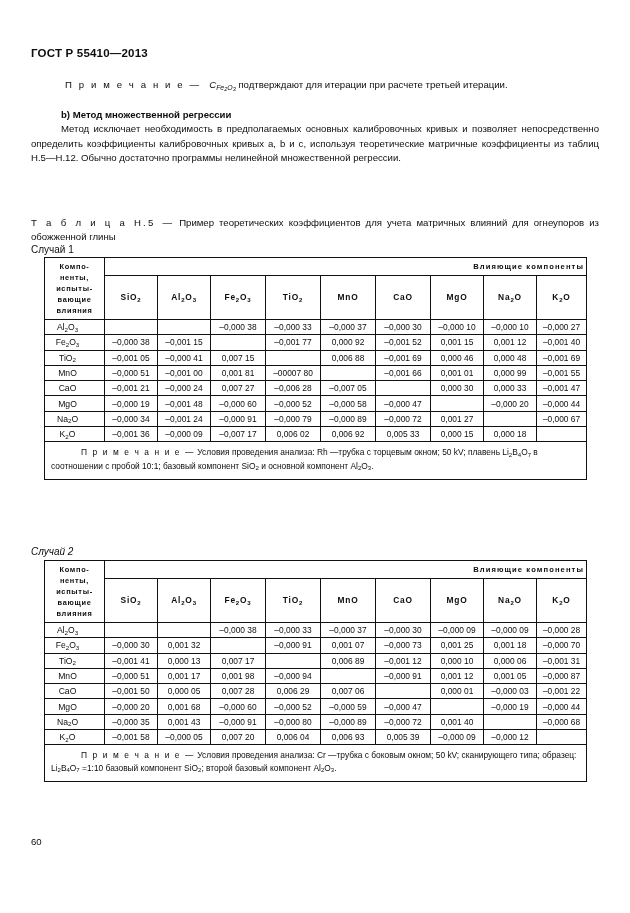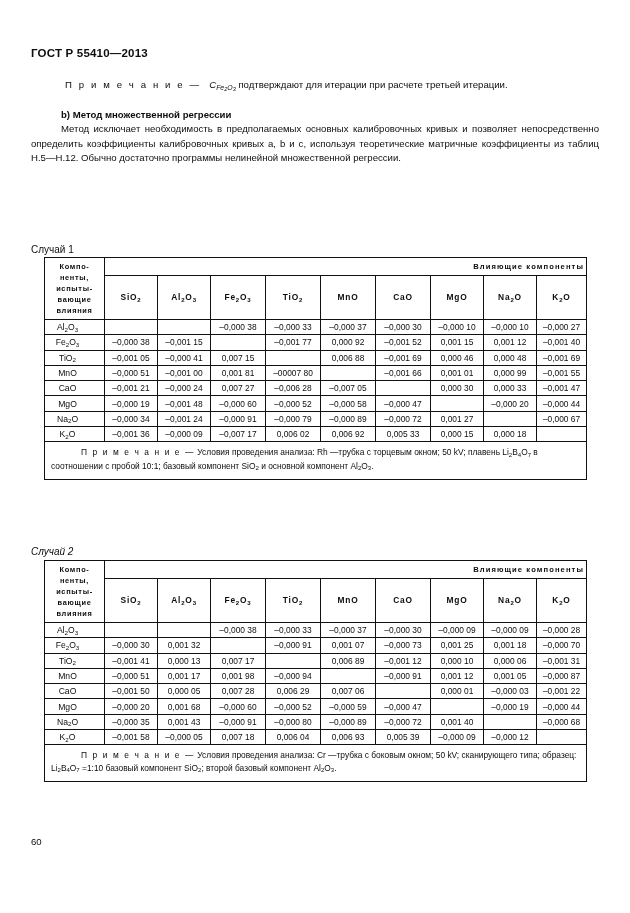--- a/index.html
+++ b/index.html
@@ -169,20 +169,23 @@
       <span class="spaced">П р и м е ч а н и е —</span>
       &nbsp; <span class="ital"><span>C</span><sub>Fe<sub style="font-size:0.8em">2</sub>O<sub style="font-size:0.8em">3</sub></sub></span><span> подтверждают для итерации при расчете третьей итерации.</span>
     </p>
 
 
     <p class="bold-head">b) Метод множественной регрессии</p>
 
     <p class="indent-para">Метод исключает необходимость в предполагаемых основных калибровочных кривых и позволяет непосредственно определить коэффициенты калибровочных кривых a, b и c, используя теоретические матричные коэффициенты из таблиц H.5—H.12. Обычно достаточно программы нелинейной множественной регрессии.</p>
   </div>
 
+  <div class="tbl-caption" style="top:216px;">
+    <span class="spaced">Т а б л и ц а  Н.5 —</span><span> Пример теоретических коэффициентов для учета матричных влияний для огнеупоров из обожженной глины</span>
+  </div>
 
   <div class="case-label" style="top:244px;">Случай 1</div>
 
   <table class="matrix-table" style="top:257px;">
     <colgroup>
       <col style="width:60px">
         <col style="width:53px">
         <col style="width:53px">
         <col style="width:55px">
       <col style="width:55px">
@@ -436,21 +439,21 @@
           <td class="val">–0,000 89</td>
           <td class="val">–0,000 72</td>
           <td class="val">0,001 40</td>
           <td class="val"></td>
           <td class="val">–0,000 68</td>
         </tr>
         <tr>
           <td class="rowlabel">K<sub>2</sub>O</td>
           <td class="val">–0,001 58</td>
           <td class="val">–0,000 05</td>
-          <td class="val">0,007 18</td>
+          <td class="val">0,007 20</td>
           <td class="val">0,006 04</td>
           <td class="val">0,006 93</td>
           <td class="val">0,005 39</td>
           <td class="val">–0,000 09</td>
           <td class="val">–0,000 12</td>
           <td class="val"></td>
         </tr>
       </tbody>
     <tfoot>
       <tr>

